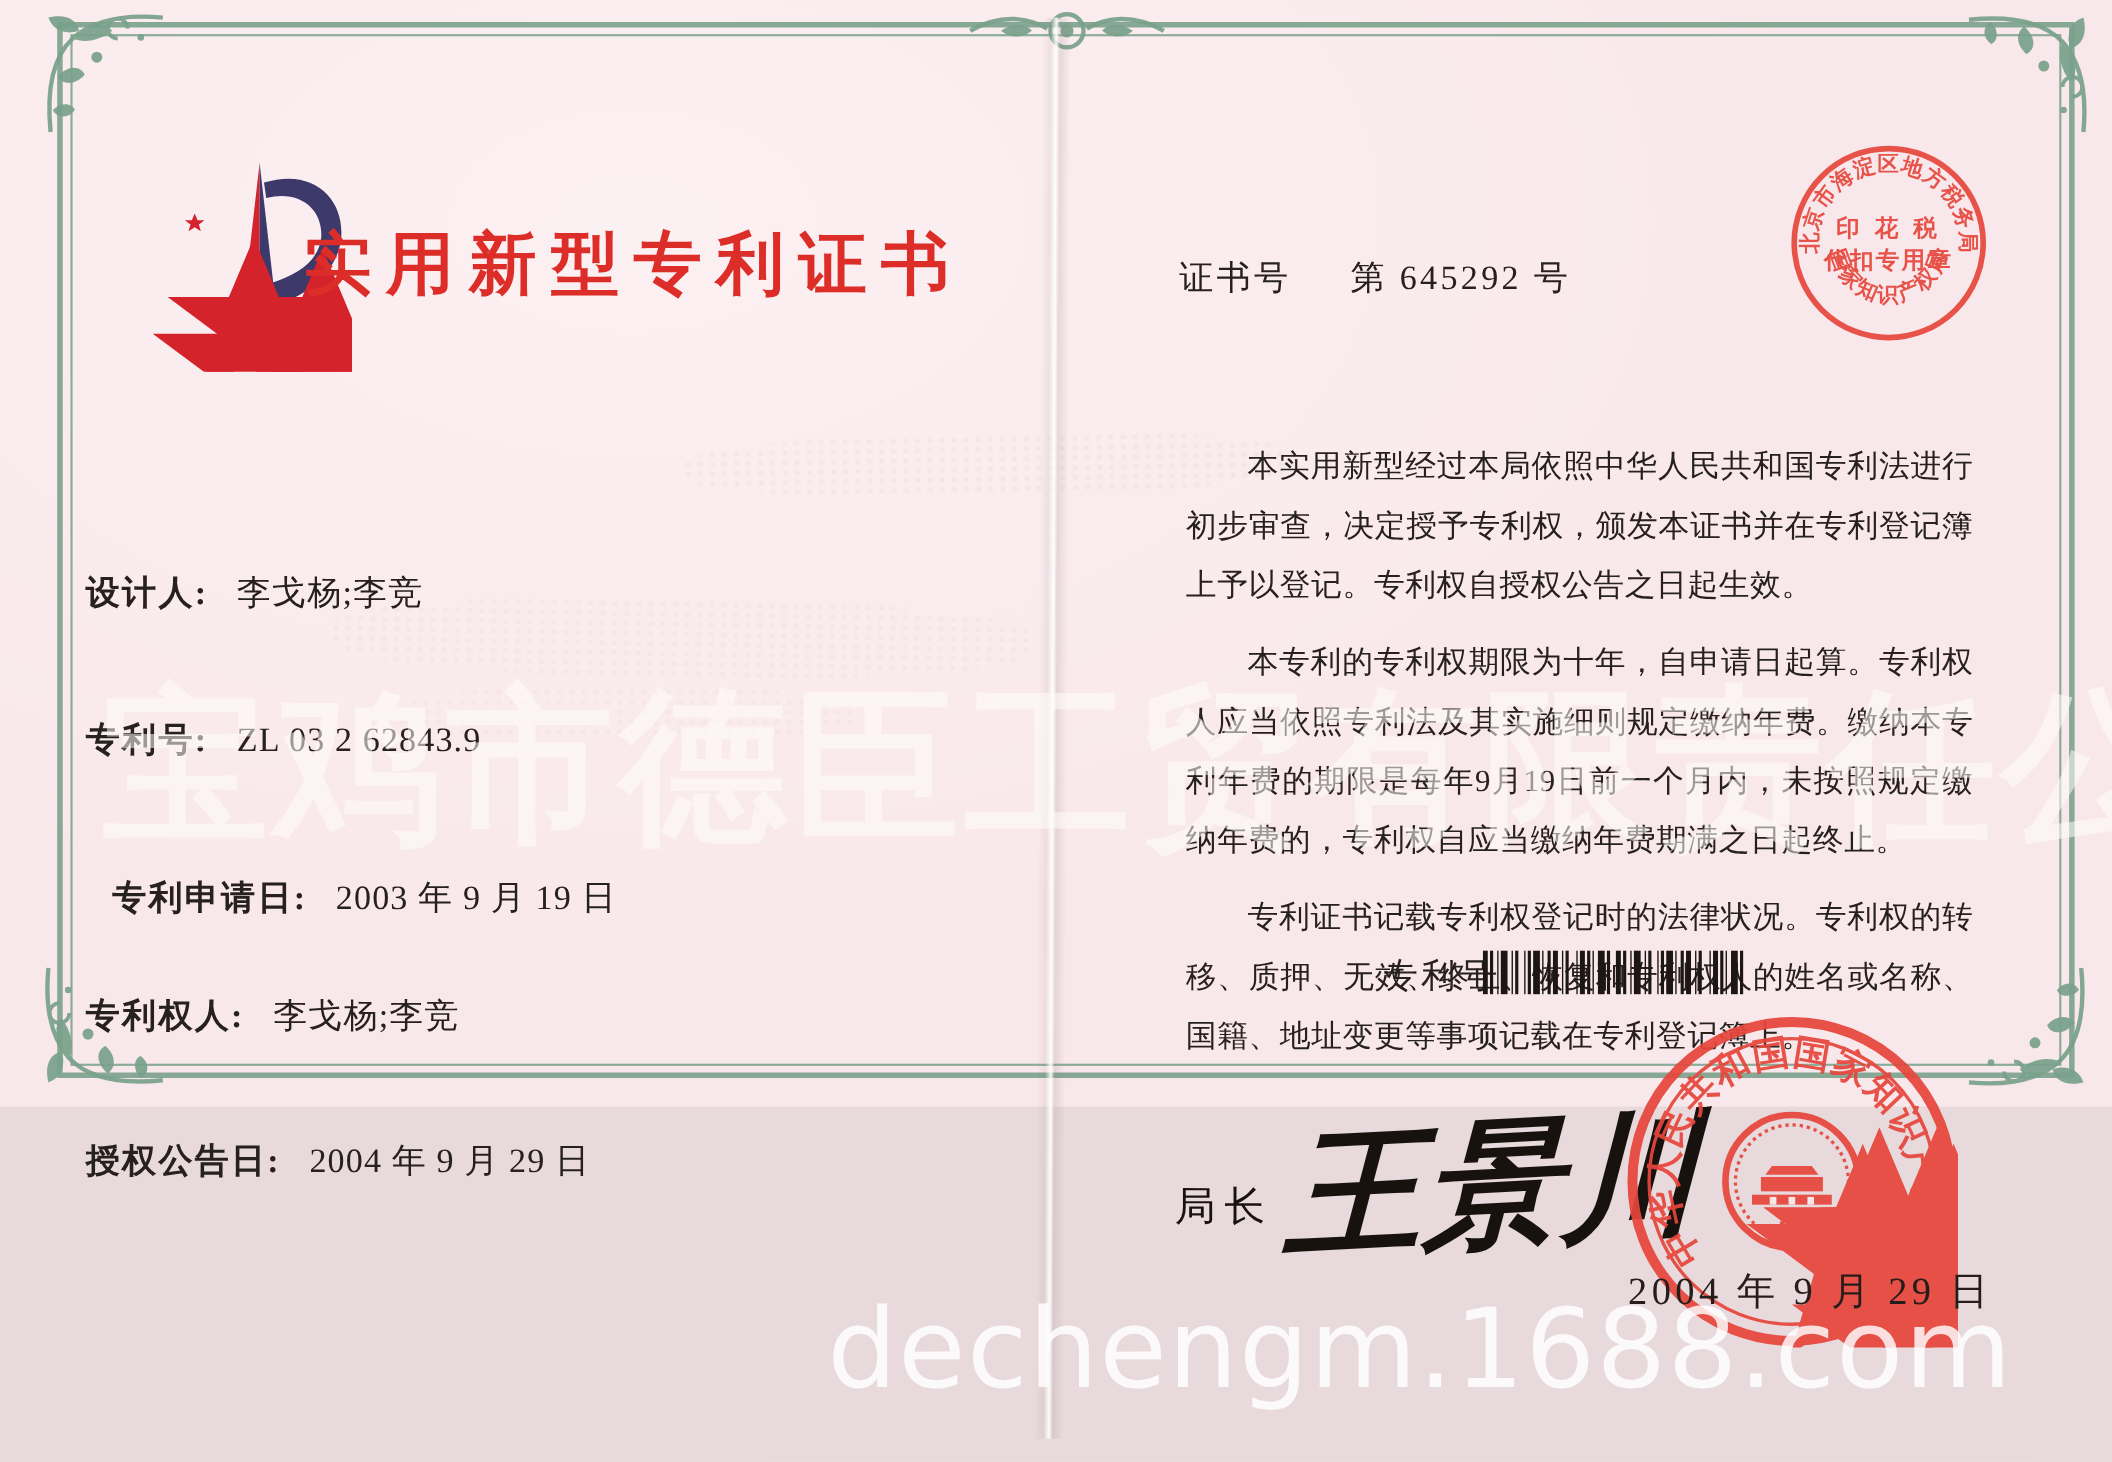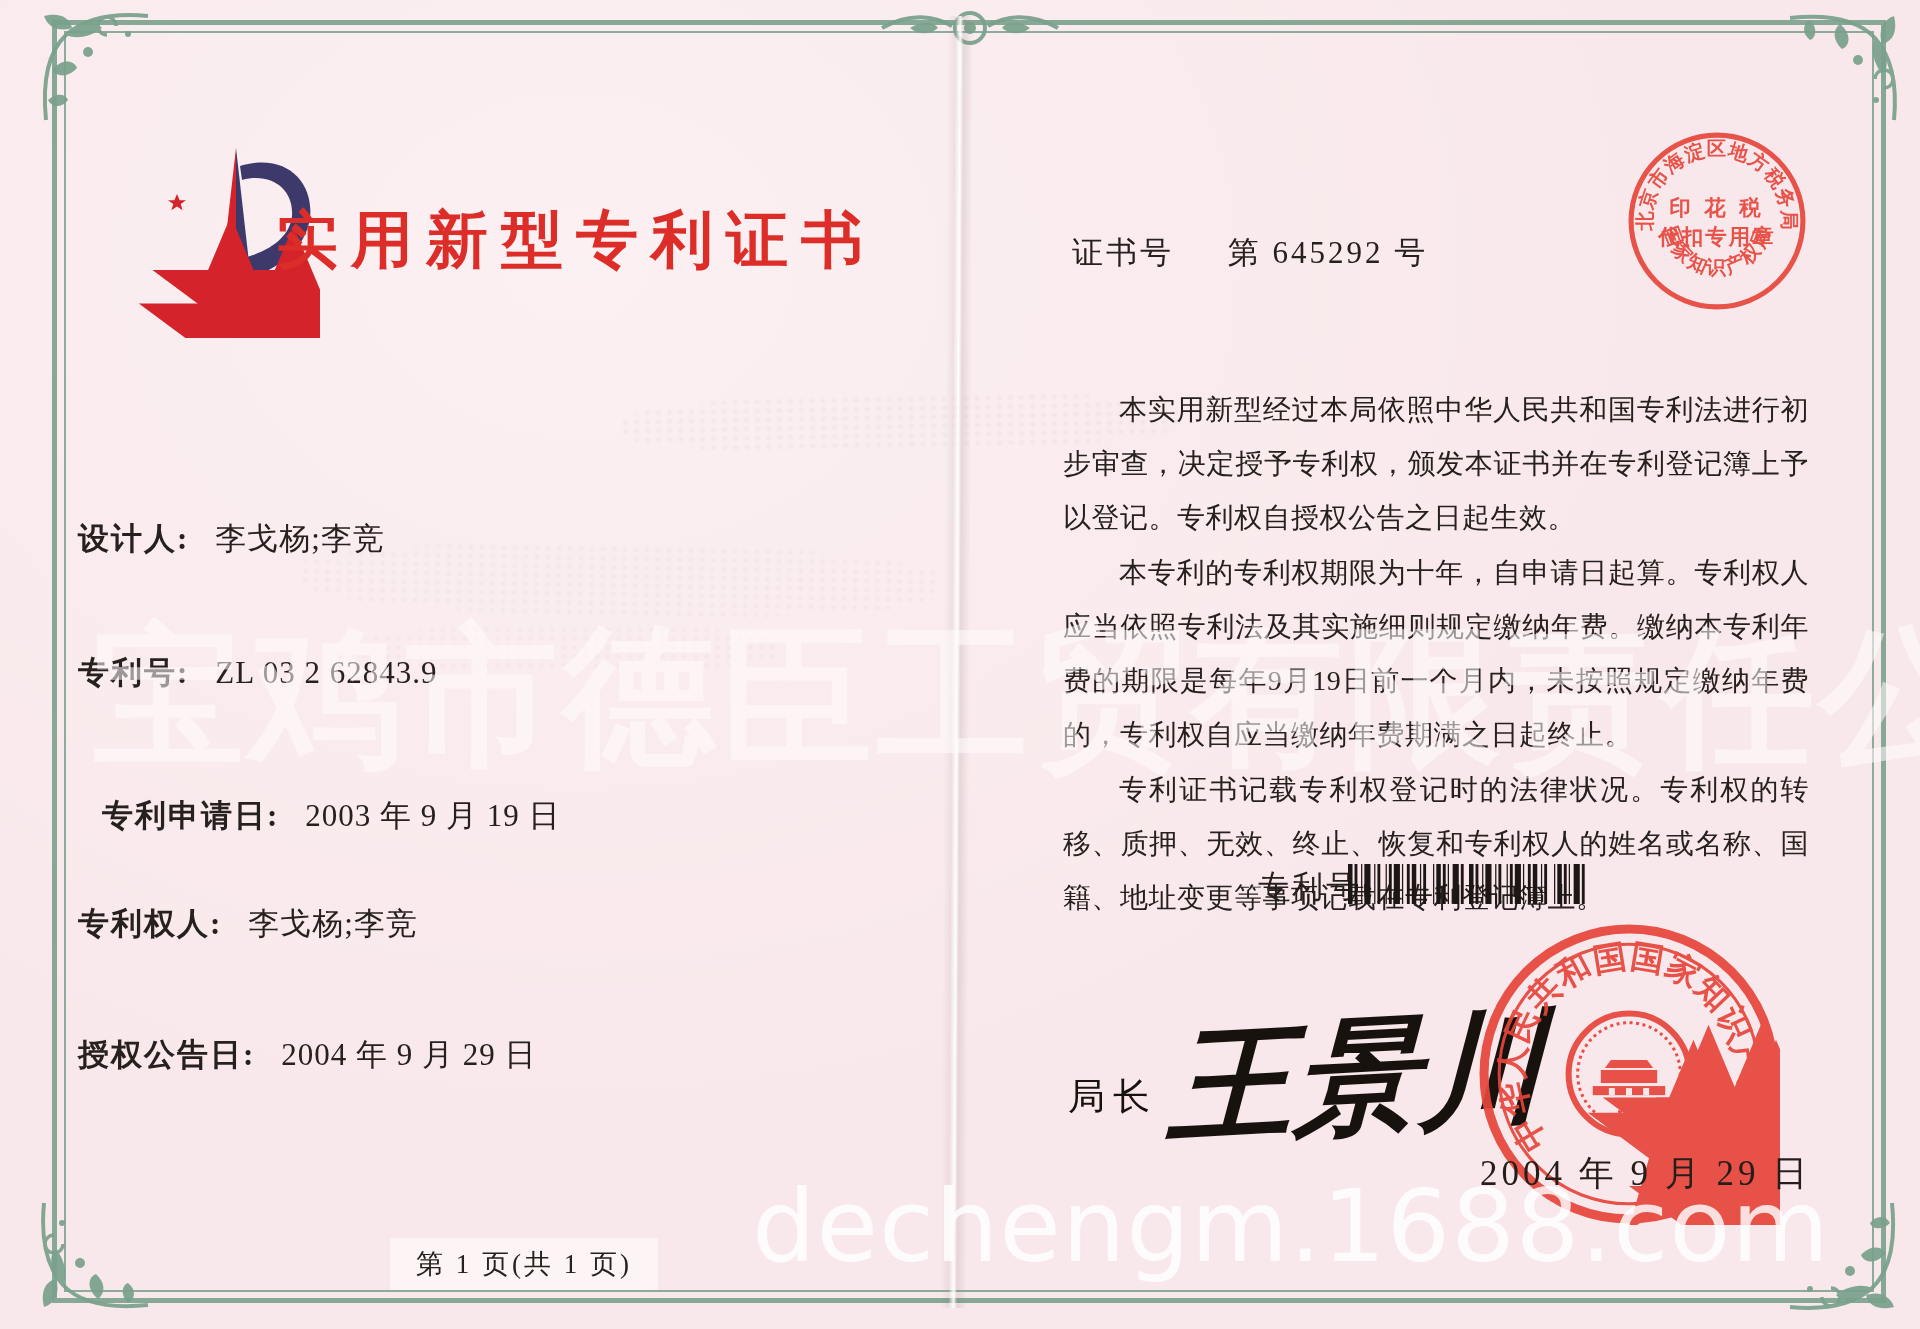--- a/index.html
+++ b/index.html
@@ -2,21 +2,21 @@
 <html style="--paper: #f9e8eb; --green: #79a18b; --title-red: #dd2d28; --seal-red: #e63c30; --ink: #26211d;"><head>
 <meta charset="utf-8">
 <style>
   :root{
     --paper:#f9e8eb; --green:#79a18b; --title-red:#dd2d28;
     --seal-red:#e63c30; --ink:#26211d;
   }
   *{margin:0;padding:0;box-sizing:border-box;}
   html,body{width:1920px;height:1329px;overflow:hidden;}
   body{font-family:"Liberation Serif","DejaVu Serif",serif;background:#e8dadc;}
-  #page{position:relative;width:1920px;height:1329px;background:
+  #page{position:relative;width:1920px;height:1006px;background:
     radial-gradient(ellipse at 30% 20%, rgba(255,255,255,.35), rgba(255,255,255,0) 60%),
     var(--paper); padding-left: 17px;}
   
   .b-outer{position:absolute;left:52px;top:20px;right:34px;bottom:26px;
     border:5px solid var(--green);opacity:.9;}
   .b-inner{position:absolute;left:64px;top:31px;right:46px;bottom:37px;
     border:2px solid var(--green);opacity:.85;}
   .corner{position:absolute;width:118px;height:118px;color:var(--green);opacity:.92;}
   .c-tl{left:36px;top:8px;}
   .c-tr{right:18px;top:8px;transform:rotate(90deg);}
@@ -30,21 +30,21 @@
   .certline{position:absolute;left:1072px;top:232px;font-size:31px;color:var(--ink);
     letter-spacing:3px;white-space:nowrap;}
   .certline .val{margin-left:43px;}
   
   .field{position:absolute;left:78px;font-size:31px;color:var(--ink);white-space:nowrap;
     letter-spacing:1px;}
   .field b{font-weight:600;margin-right:26px;letter-spacing:2px;}
   
   .bodytext{position:absolute;left:1062px;top:382px;width:748px;font-size:28px;
     color:var(--ink);text-align:justify;line-height:1.93;letter-spacing:.5px;}
-  .bodytext p{text-indent:2em;margin:1px;}
+  .bodytext p{text-indent:2em;margin:16px;}
   
   .bc-label{position:absolute;left:1258px;top:866px;font-size:31px;color:var(--ink);letter-spacing:3px;}
   .bc{position:absolute;left:1348px;top:864px;width:242px;height:40px;}
   
   .sig-role{position:absolute;left:1068px;top:1072px;font-size:37px;color:#18120e;letter-spacing:8px;}
   .sig-name{position:absolute;left:1168px;top:996px;font-size:124px;color:#18120e;
     font-weight:700;font-style:italic;letter-spacing:2px;transform:rotate(-3deg) skewX(-4deg);
     white-space:nowrap;}
   
   .taxstamp{position:absolute;left:1627px;top:131px;width:180px;height:180px;opacity:.92;}
@@ -250,15 +250,14 @@
       <circle cx="150" cy="186" r="9" fill="none" stroke="#e6463c" stroke-width="4" stroke-dasharray="3 2"></circle>
     </g>
   </svg>
   <div class="sealdate">2004 年 9 月 29 日</div>
 
   <div class="wm-company">宝鸡市德臣工贸有限责任公司</div>
   <div class="wm-site">dechengm.1688.com</div>
 
   <div class="crease"></div>
 
-  <div class="footer">第 1 页(共 1 页)</div>
 
 </div>
 
 </body></html>

